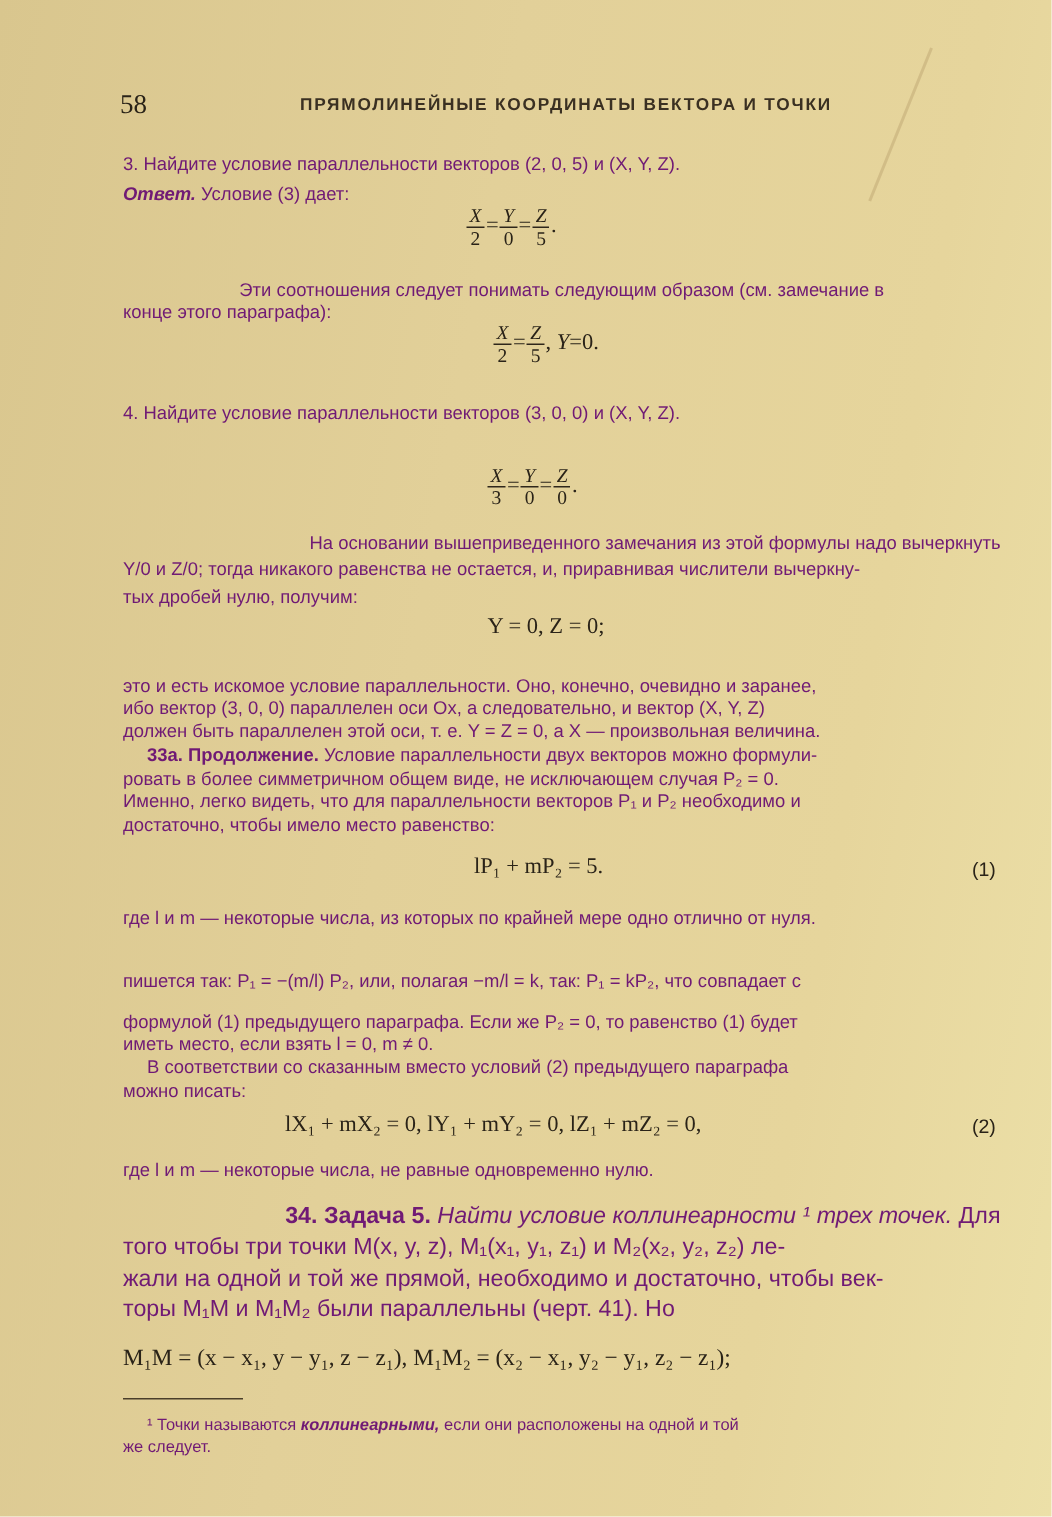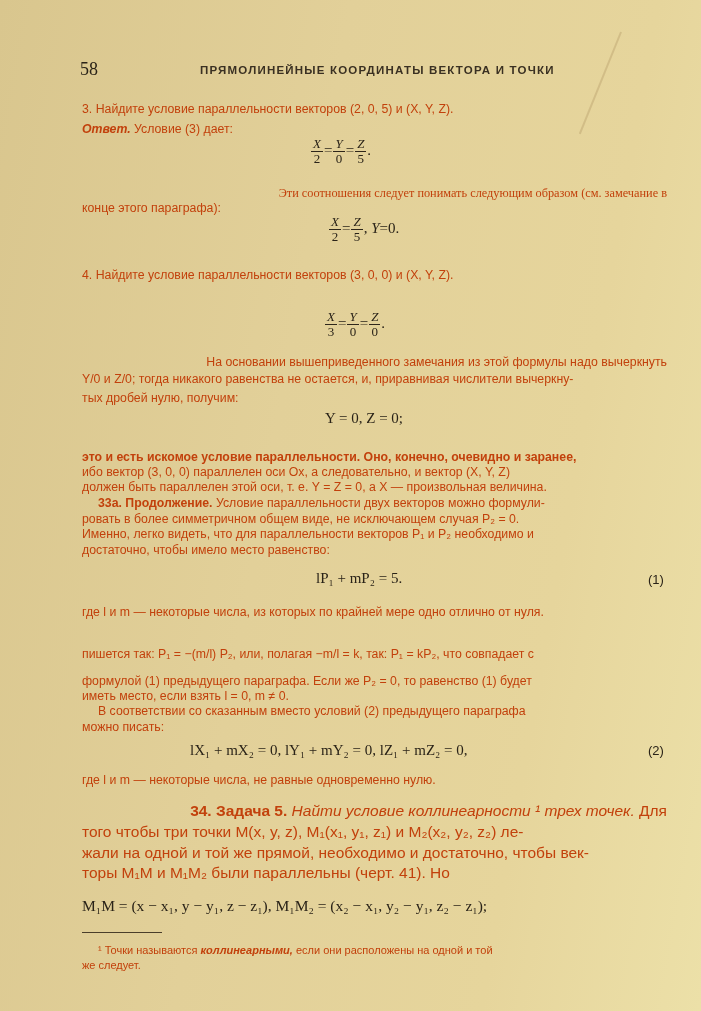--- a/index.html
+++ b/index.html
@@ -7,23 +7,23 @@
     width: 701px; height: 1011px; overflow: hidden;
     background: linear-gradient(100deg, #d9c68e 0%, #e2d099 40%, #e6d59c 75%, #ece0a8 100%);
     font-family: "Liberation Serif", "DejaVu Serif", serif;
     color: #2a2318;
     position: relative;
   }
   .page { position: absolute; left: 0; top: 0; width: 701px; height: 958px; margin-top: 32px; }
   .abs { position: absolute; white-space: nowrap; }
   .hdr-num { left: 80px; top: 27px; font-size: 18px; }
   .hdr-title { left: 200px; top: 32px; font-size: 11.5px; letter-spacing: 1.2px; font-family: "Liberation Sans", sans-serif; font-weight: bold; color:#3a3022; }
-  .txt { font-family: "Liberation Sans", "DejaVu Sans", sans-serif; font-size: 12.3px; color: #c2410c; }
+  .txt { font-family: "Liberation Sans", "DejaVu Sans", sans-serif; font-size: 12.3px; color: #701a75; }
   .line { position: absolute; left: 82px; width: 585px; white-space: nowrap; }
-  .j { display: flex; justify-content: flex-end; font-family: Liberation Serif, serif; }
+  .j { display: flex; justify-content: center; }
   .ind { left: 98px; width: 569px; }
   .ital { font-style: italic; }
   .bold { font-weight: bold; }
   .mathc { position: absolute; white-space: nowrap; font-family: "Liberation Serif", serif; font-size: 15px; }
   .frac { display: inline-flex; flex-direction: column; align-items: center; vertical-align: middle; font-size: 13px; line-height: 14px; margin: 0 1px; }
   .frac .num { border-bottom: 1px solid #2e261a; padding: 0 2px; font-style: italic; }
   .frac .den { padding: 0 2px; font-style: normal; }
   .eqno { position: absolute; left: 648px; font-family: "Liberation Sans", sans-serif; font-size: 13px; }
   .big { font-size: 15.5px; }
   .fn { font-size: 11px; }
@@ -82,21 +82,21 @@
         <span class="den">0</span>
       </span>=<span class="frac">
         <span class="num">Z</span>
         <span class="den">0</span>
       </span>.
   </div>
   <div class="line txt" style="top:323px;text-align:right;">На основании вышеприведенного замечания из этой формулы надо вычеркнуть</div>
   <div class="line txt" style="top:340px;">Y/0 и Z/0; тогда никакого равенства не остается, и, приравнивая числители вычеркну-</div>
   <div class="line txt" style="top:359px;">тых дробей нулю, получим:</div>
   <div class="mathc" style="left:325px; top:378px;">Y = 0,   Z = 0;</div>
-  <div class="line txt" style="top:418px;font-weight:bold;">это и есть искомое условие параллельности. Оно, конечно, очевидно и заранее,</div>
+  <div class="line txt" style="top:418px;">это и есть искомое условие параллельности. Оно, конечно, очевидно и заранее,</div>
   <div class="line txt" style="top:433px;">ибо вектор (3, 0, 0) параллелен оси Ox, а следовательно, и вектор (X, Y, Z)</div>
   <div class="line txt" style="top:448px;">должен быть параллелен этой оси, т. е. Y = Z = 0, а X — произвольная величина.</div>
 
   <div class="line txt ind" style="top:464px;">
     <span class="bold">33а. Продолжение.</span>
     <span>Условие параллельности двух векторов можно формули-</span>
   </div>
   <div class="line txt" style="top:480px;">ровать в более симметричном общем виде, не исключающем случая P₂ = 0.</div>
   <div class="line txt" style="top:495px;">Именно, легко видеть, что для параллельности векторов P₁ и P₂ необходимо и</div>
   <div class="line txt" style="top:511px;">достаточно, чтобы имело место равенство:</div>

